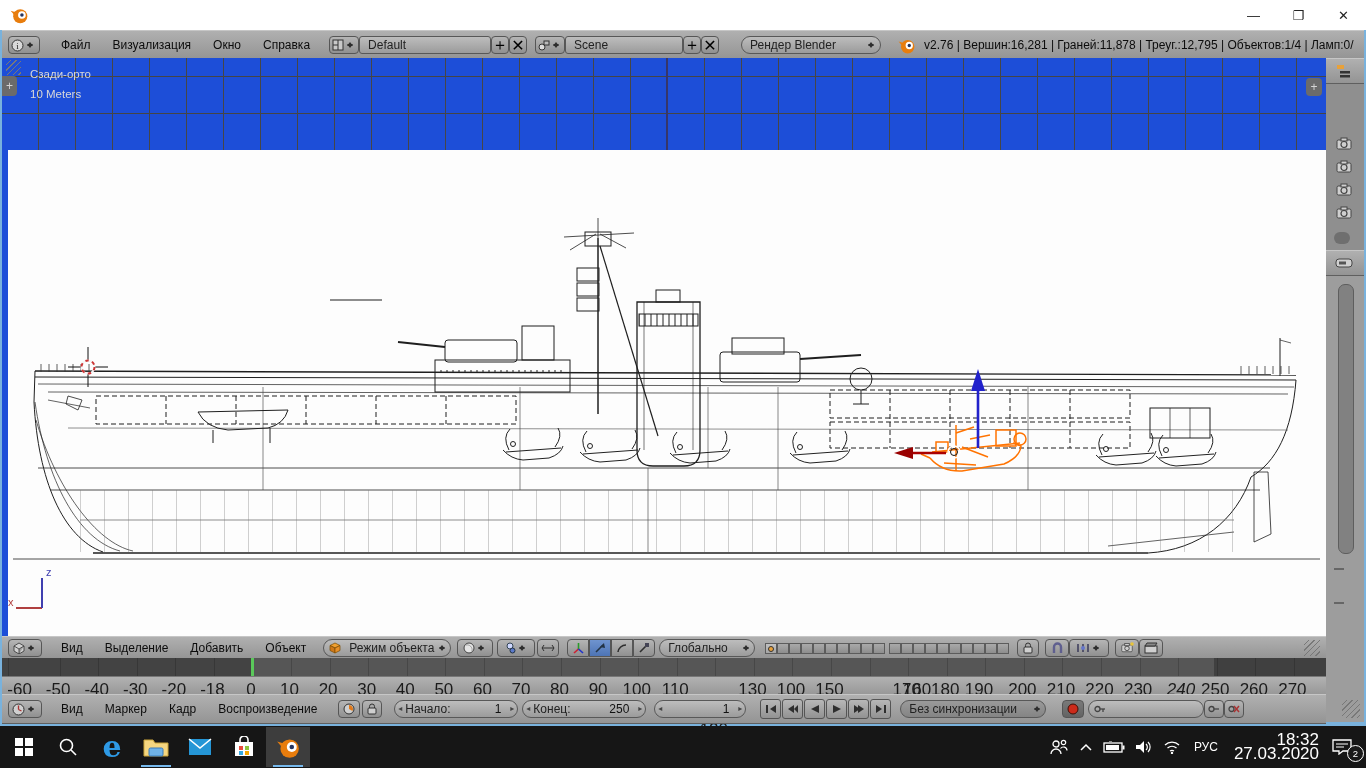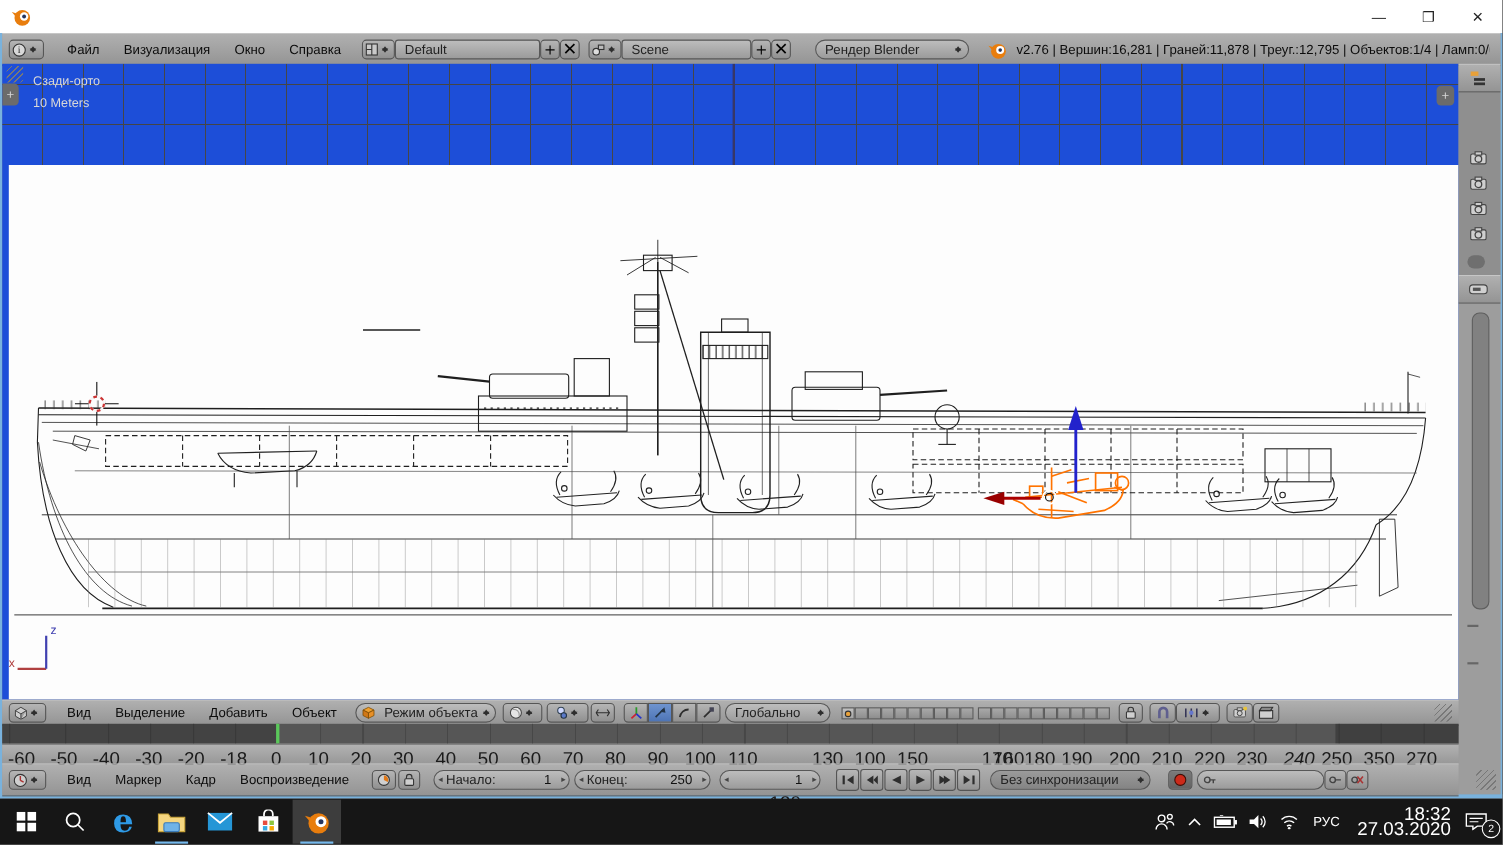--- a/index.html
+++ b/index.html
@@ -508,21 +508,21 @@
       <span class="tick" style="left: 915px;">160</span>
       <span class="tick" style="left: 904.69px;">170</span>
       <span class="tick" style="left: 943.26px;">180</span>
       <span class="tick" style="left: 977px; text-align: right;">190</span>
       <span class="tick" style="left: 1020.4px;">200</span>
       <span class="tick" style="left: 1058.97px;">210</span>
       <span class="tick" style="left: 1097.54px; text-align: right;">220</span>
       <span class="tick" style="left: 1136.11px;">230</span>
       <span class="tick" style="left: 1179px; font-style: italic;">240</span>
       <span class="tick" style="left: 1213.25px;">250</span>
-      <span class="tick" style="left: 1251.82px;">350</span>
+      <span class="tick" style="left: 1251.82px;">260</span>
       <span class="tick" style="left: 1290.39px;">270</span>
     </div>
 
   <div class="abs hdr" style="left:2px;top:694px;width:1324px;height:28px;display:flex;align-items:center">
     <div class="btn" style="width:34px;height:18px;margin-left:6px">
       <svg width="13" height="13">
           <circle cx="6.5" cy="6.5" r="5.5" fill="#cfcfcf" stroke="#333"></circle>
           <path d="M6.5,6.5 L6.5,2.5 M6.5,6.5 L9.5,8" stroke="#a33" stroke-width="1.3" fill="none"></path>
         </svg>
       <span class="dd"></span>

